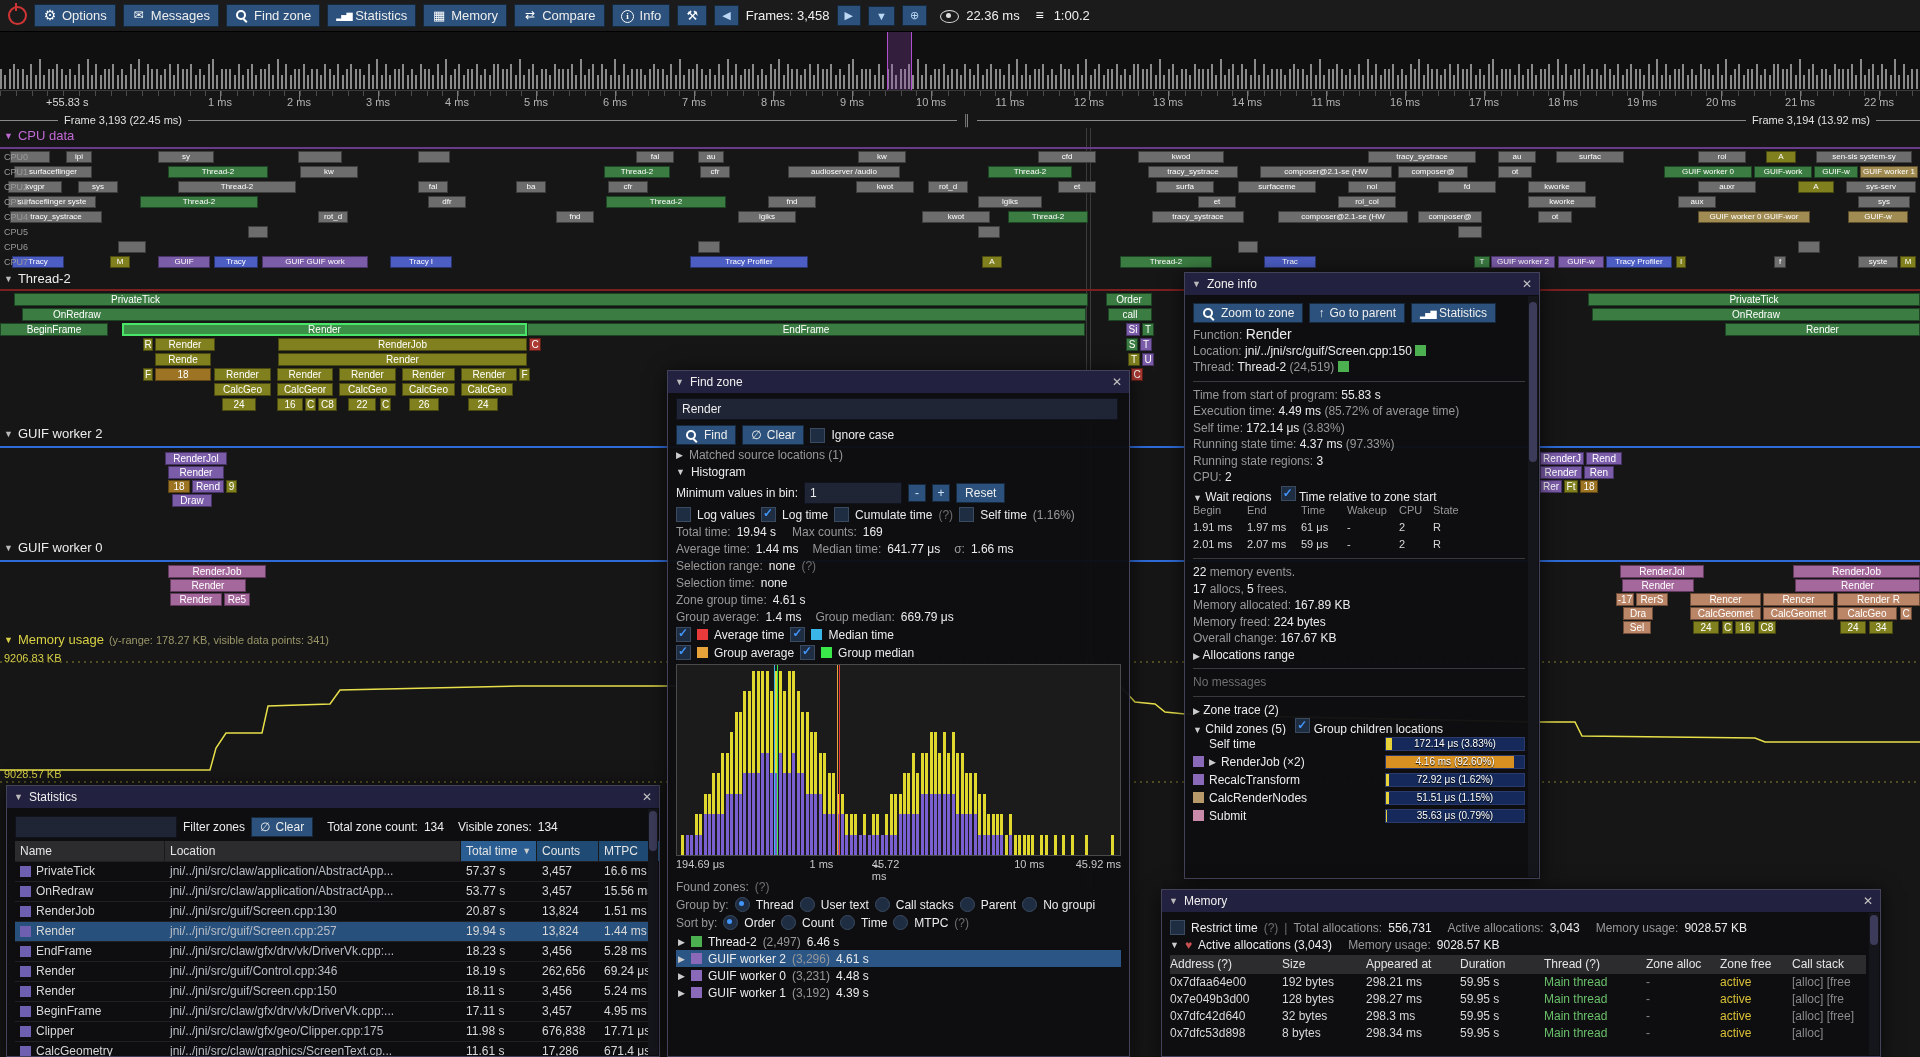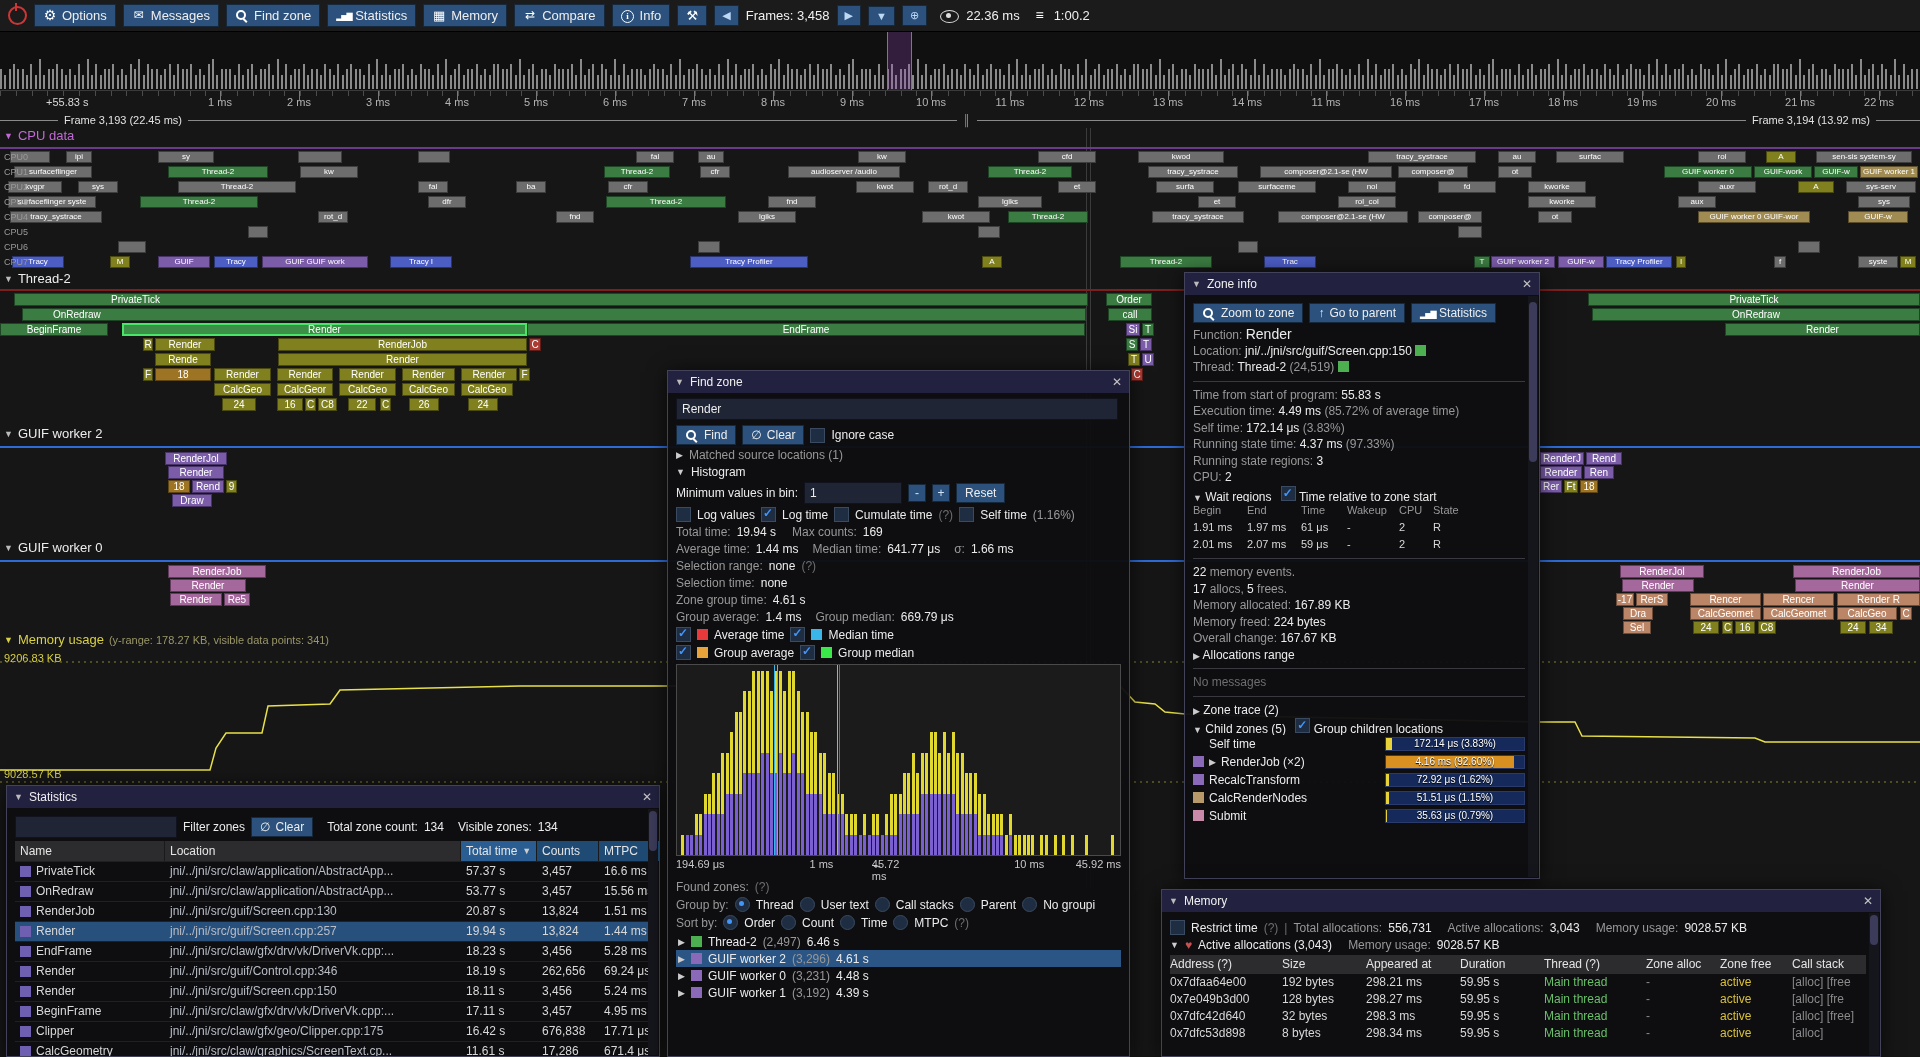--- a/index.html
+++ b/index.html
@@ -1040,21 +1040,21 @@
             <div class="scell">17.11 s</div>
             <div class="scell">3,457</div>
             <div class="scell">4.95 ms</div>
           </div>
           <div class="srow">
             <div class="scell">
               <span class="sw" style="background: rgb(111, 95, 176);"></span>
               <span>Clipper</span>
             </div>
             <div class="scell loc">jni/../jni/src/claw/gfx/geo/Clipper.cpp:175</div>
-            <div class="scell">16.42 s</div>
+            <div class="scell">11.98 s</div>
             <div class="scell">676,838</div>
             <div class="scell">17.71 μs</div>
           </div>
           <div class="srow">
             <div class="scell">
               <span class="sw" style="background: rgb(111, 95, 176);"></span>
               <span>CalcGeometry</span>
             </div>
             <div class="scell loc">jni/../jni/src/claw/graphics/ScreenText.cp...</div>
             <div class="scell">11.61 s</div>

